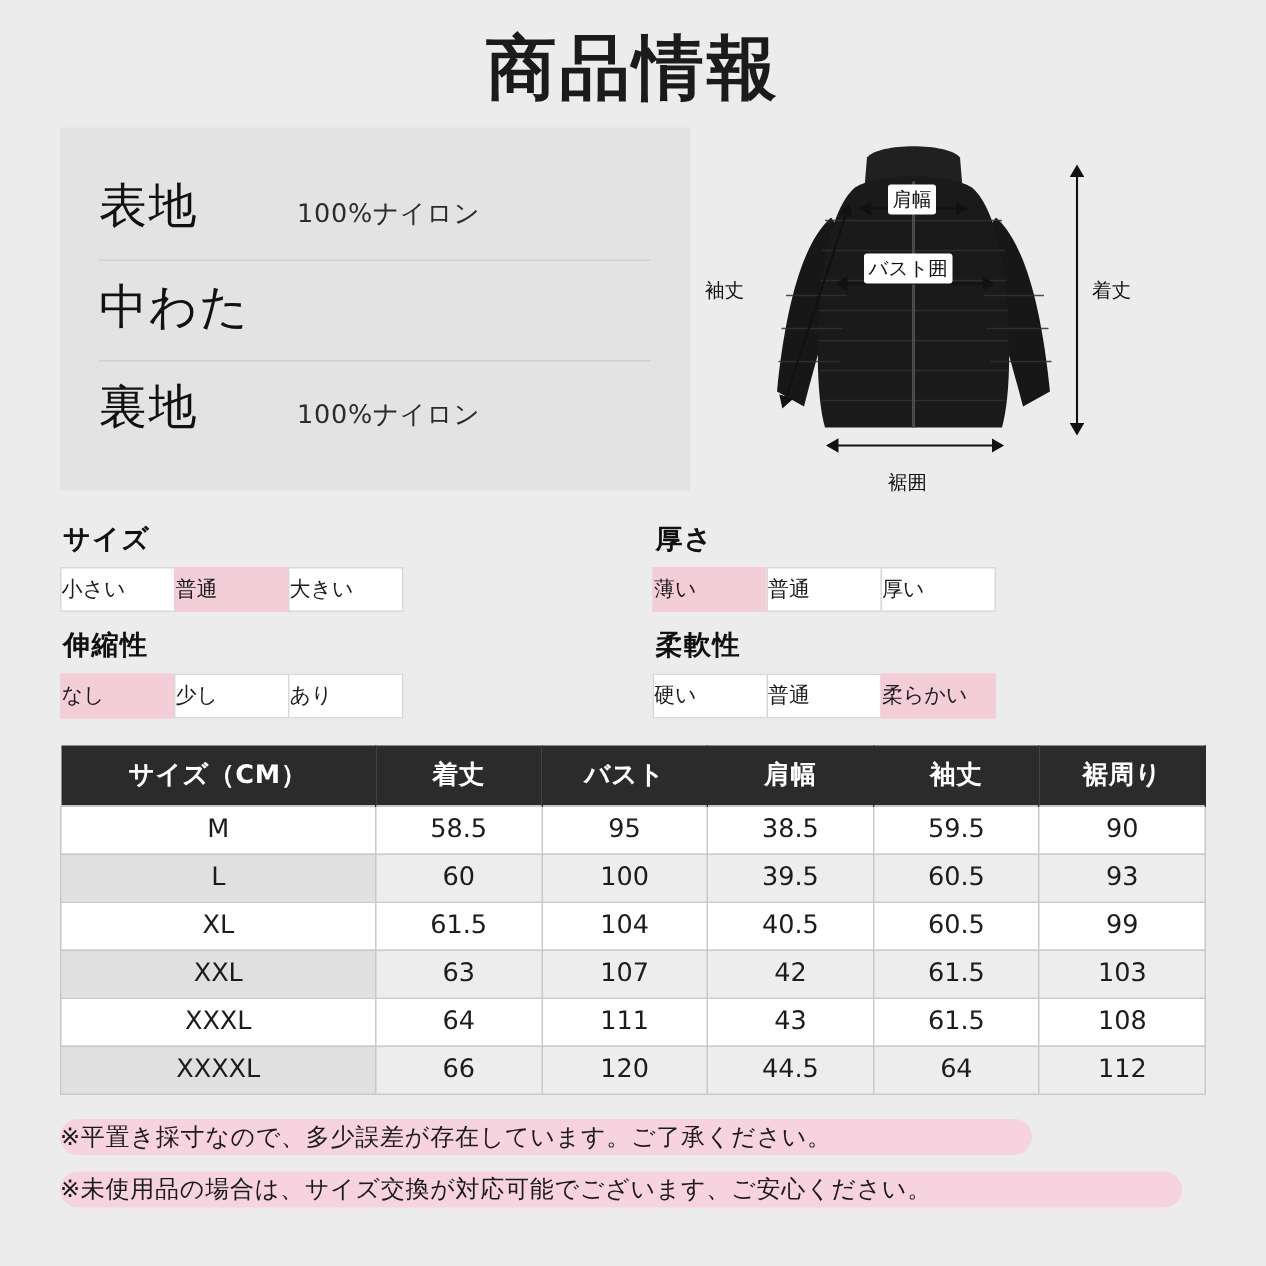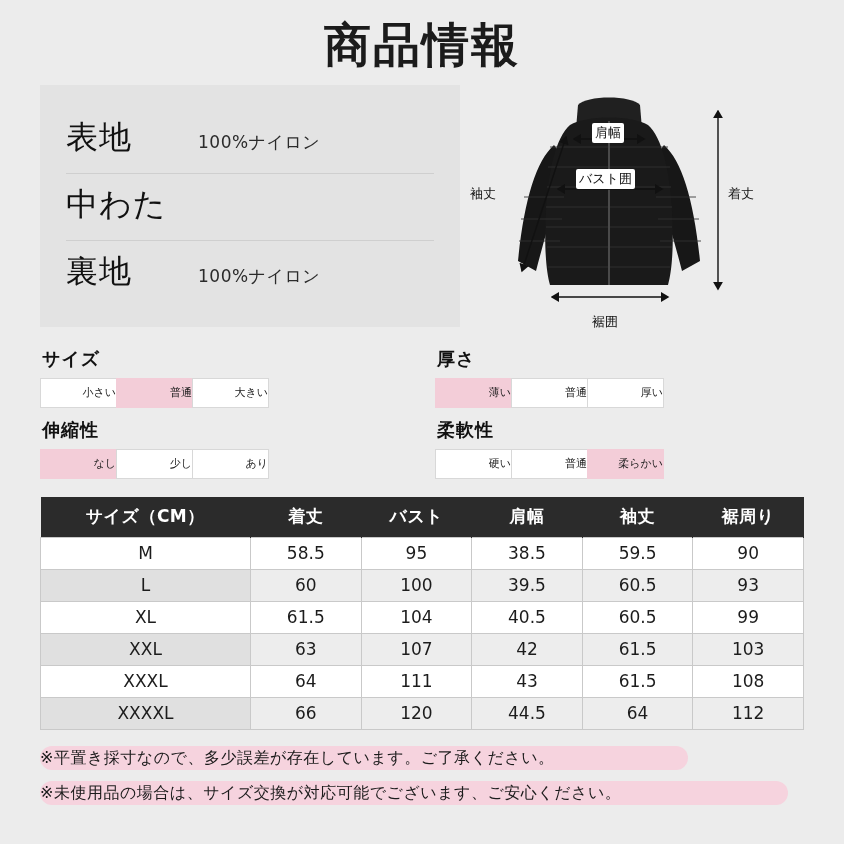--- a/index.html
+++ b/index.html
@@ -98,22 +98,22 @@
     font-weight: bold;
     color: #111;
     margin: 10px 0 7px 2px;
     letter-spacing: 1px;
   }
   .opt-row { display: flex; }
   .opt {
     width: 77px;
     height: 30px;
     line-height: 28px;
-    text-align: right;
-    font-size: 11px;
+    text-align: left;
+    font-size: 14px;
     color: #1c1c1c;
     background: #fff;
     border: 1px solid #d8d8d8;
     margin-right: -1px;
   }
   .opt.sel {
     background: #f3cdd8;
     border-color: #f3cdd8;
     color: #1c1c1c;
   }

